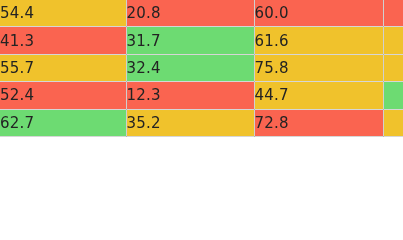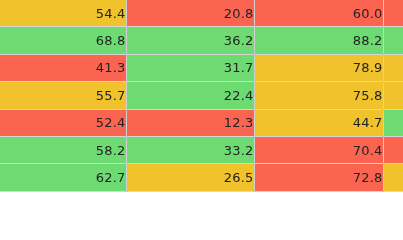--- a/index.html
+++ b/index.html
@@ -15,23 +15,23 @@
     font-family: "DejaVu Sans", "Liberation Sans", sans-serif;
   }
   #heatmap-table {
     width: 403px;
     border-collapse: collapse;
     table-layout: fixed;
   }
   #heatmap-table td {
     height: 26.4px;
     padding: 0;
-    text-align: right;
+    text-align: left;
     vertical-align: middle;
-    font-size: 13px;
+    font-size: 15px;
     color: #232323;
     border-right: 1px solid rgba(120,120,120,0.35);
     border-bottom: 1px solid rgba(120,120,120,0.30);
     overflow: hidden;
     white-space: nowrap;
     letter-spacing: 0.2px;
   }
   #heatmap-table td:last-child {
     border-right: none;
   }
@@ -54,49 +54,37 @@
     <col class="col-4">
   </colgroup>
   <tbody>
       <tr>
         <td class="c-yellow">54.4</td>
         <td class="c-red">20.8</td>
         <td class="c-red">60.0</td>
         <td class="c-red"></td>
       </tr>
       <tr>
-        <td class="c-green">68.8</td>
-        <td class="c-green">36.2</td>
-        <td class="c-green">88.2</td>
-        <td class="c-green"></td>
-      </tr>
-      <tr>
         <td class="c-red">41.3</td>
         <td class="c-green">31.7</td>
-        <td class="c-yellow">78.9</td>
+        <td class="c-yellow">61.6</td>
         <td class="c-yellow"></td>
       </tr>
       <tr>
         <td class="c-yellow">55.7</td>
-        <td class="c-green">22.4</td>
+        <td class="c-green">32.4</td>
         <td class="c-yellow">75.8</td>
         <td class="c-yellow"></td>
       </tr>
       <tr>
         <td class="c-red">52.4</td>
         <td class="c-red">12.3</td>
         <td class="c-yellow">44.7</td>
         <td class="c-green"></td>
       </tr>
       <tr>
-        <td class="c-green">58.2</td>
-        <td class="c-green">33.2</td>
-        <td class="c-red">70.4</td>
-        <td class="c-red"></td>
-      </tr>
-      <tr>
         <td class="c-green">62.7</td>
-        <td class="c-yellow">26.5</td>
+        <td class="c-yellow">35.2</td>
         <td class="c-red">72.8</td>
         <td class="c-yellow"></td>
       </tr>
     </tbody>
 </table>
 
 </body></html>

